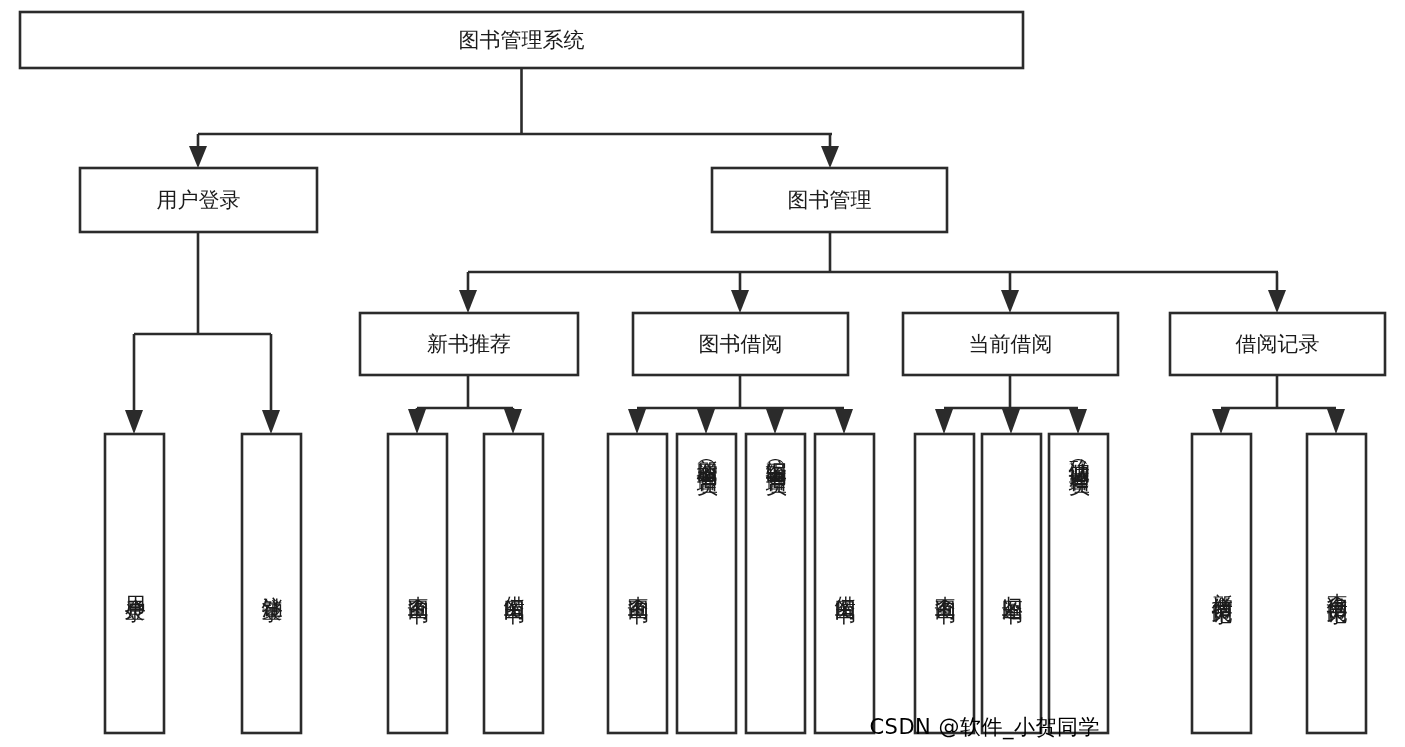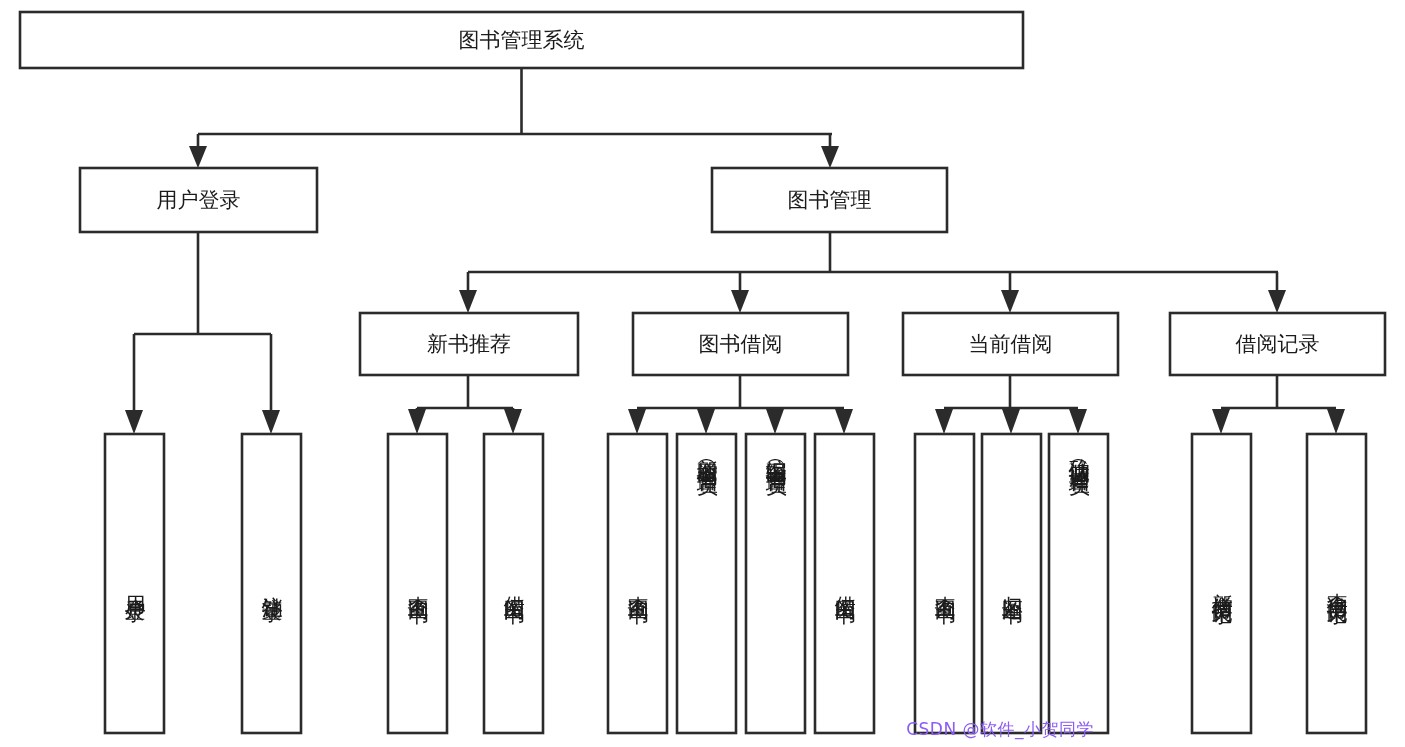--- a/index.html
+++ b/index.html
@@ -11,21 +11,20 @@
     width: 1405px;
     height: 747px;
     font-family: "DejaVu Sans", "Liberation Sans", sans-serif;
     overflow: hidden;
     position: relative;
   }
   #diagram-root {
     position: relative;
     width: 1112px;
     height: 747px;
-    padding-left: 12px;
   }
   svg#flowchart {
     position: absolute;
     top: 0;
     left: 0;
     width: 1405px;
     height: 747px;
     display: block;
   }
   .node-box {
@@ -63,25 +62,25 @@
     font-family: "DejaVu Sans", "Liberation Sans", sans-serif;
     font-size: 21px;
     line-height: 1.12;
     letter-spacing: 2.5px;
     color: #1b1b1b;
     white-space: nowrap;
     text-align: center;
   }
   .watermark {
     position: absolute;
-    right: 30px;
+    right: 12px;
     bottom: 6px;
     font-family: "DejaVu Sans", "Liberation Sans", sans-serif;
-    font-size: 17px;
-    color: #8b5cf6;
+    font-size: 21px;
+    color: #000000;
     letter-spacing: 0.5px;
     white-space: nowrap;
     pointer-events: none;
   }
 </style>
 </head>
 <body>
 
 <div id="diagram-root">
 

